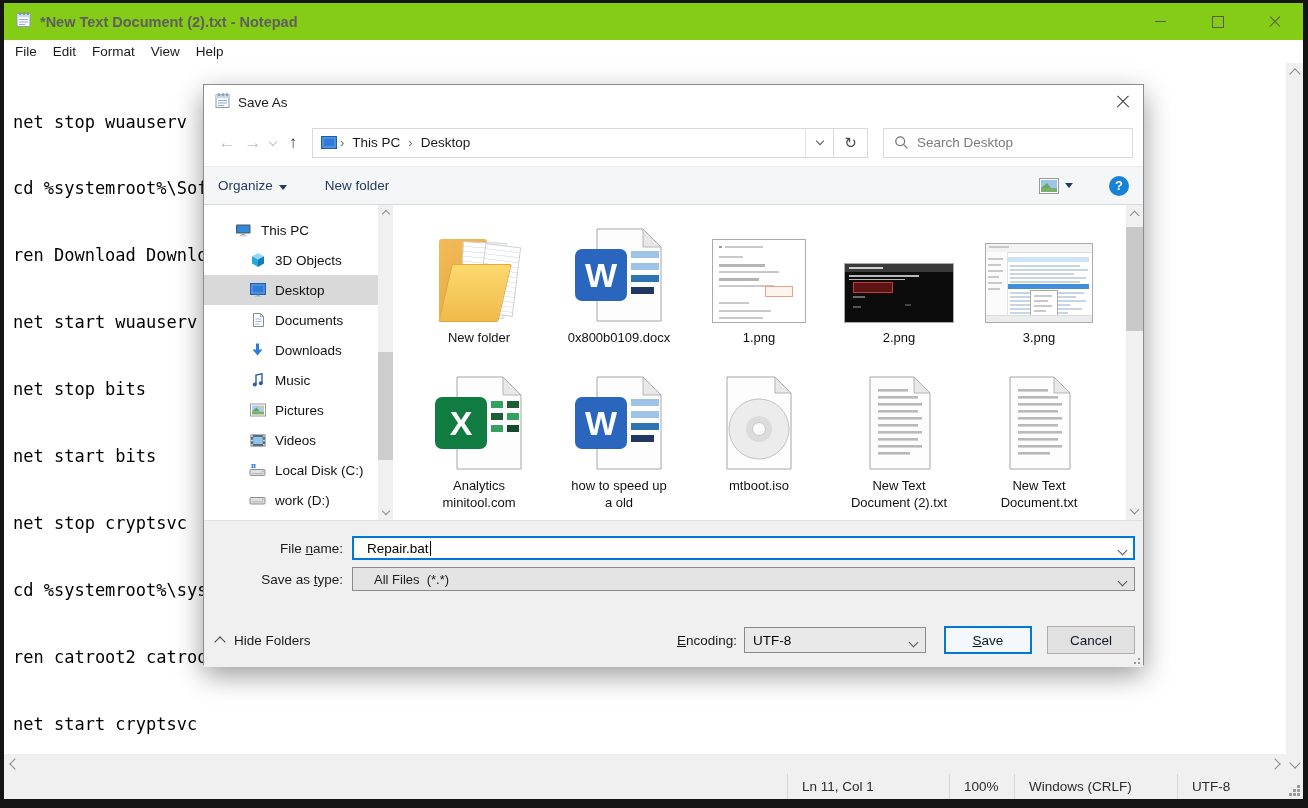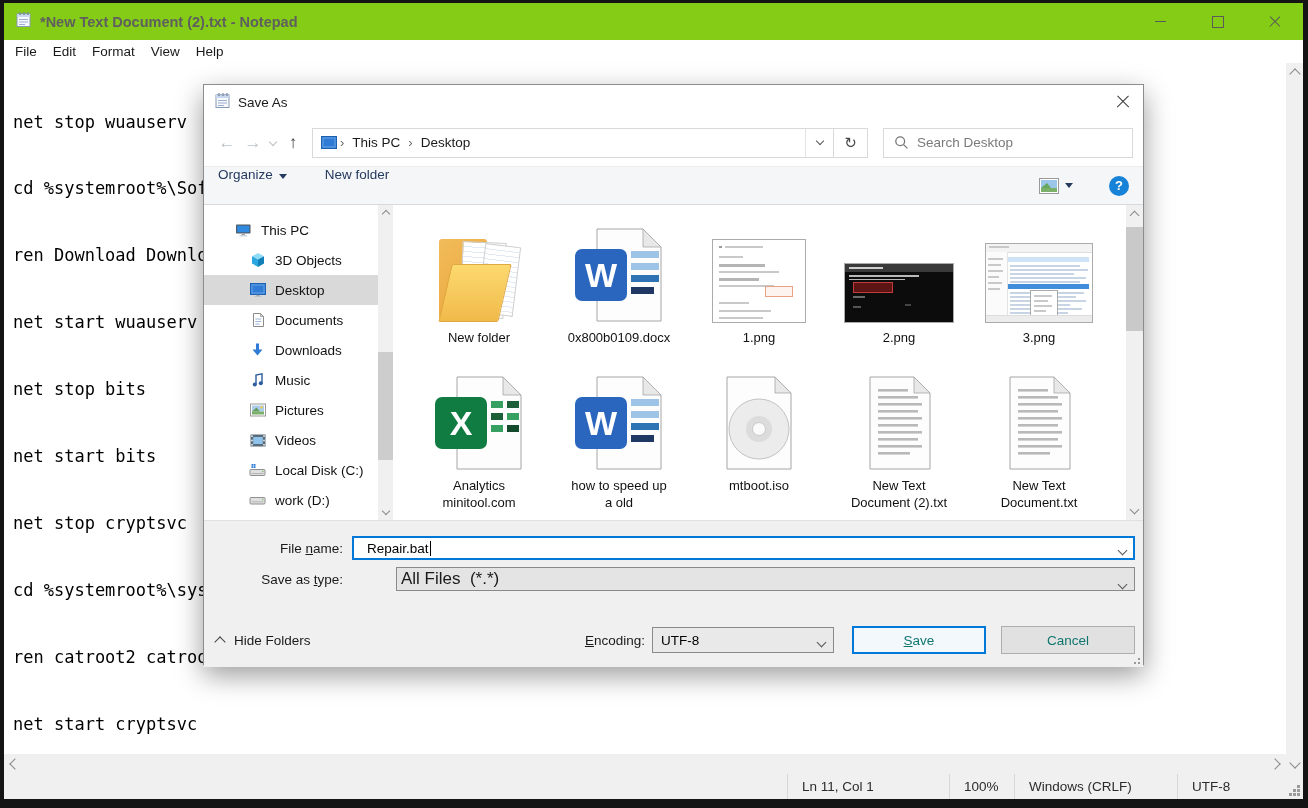--- a/index.html
+++ b/index.html
@@ -62,21 +62,21 @@
   .addr{flex:1;height:30px;border:1px solid #d9d9d9;display:flex;align-items:center;margin-left:6px;background:#fff;box-sizing:border-box;}
   .addr .crumb{font-size:13.5px;color:#1a1a1a;padding:0 5px;}
   .addr .sep{color:#6a6a6a;font-size:13px;padding:0 3px;}
   .addr-v{width:27px;height:100%;border-left:1px solid #e3e3e3;display:flex;align-items:center;justify-content:center;margin-left:auto;}
   .refresh-box{width:34px;height:30px;border:1px solid #d9d9d9;border-left:none;display:flex;align-items:center;justify-content:center;
                font-size:15px;color:#4a4a4a;background:#fff;box-sizing:border-box;}
   .search{width:250px;height:30px;border:1px solid #d9d9d9;display:flex;align-items:center;margin-left:15px;background:#fff;box-sizing:border-box;}
   .search .ph{font-size:13.5px;color:#7a7a7a;margin-left:8px;}
 
   .dlg-toolbar{height:37px;background:#f5f6f7;border-top:1px solid #ececec;border-bottom:1px solid #d9d9d9;
-               display:flex;padding:0 14px;}
+               display:flex;align-items:center;padding:0 14px;}
   .tb-txt{font-size:13.5px;color:#243a5e;}
   .caret{width:0;height:0;border-left:4px solid transparent;border-right:4px solid transparent;border-top:5px solid #243a5e;display:inline-block;margin-left:6px;}
   .viewgrp{margin-left:auto;display:flex;align-items:center;}
   .help-circ{width:20px;height:20px;border-radius:50%;background:#1783d8;color:#fff;font-size:13px;font-weight:bold;
              display:flex;align-items:center;justify-content:center;margin-left:36px;}
 
   .dlg-body{position:relative;display:flex;height:315px;}
   .sidebar{width:174px;padding-top:10px;box-sizing:border-box;}
   .side-item{height:30px;display:flex;align-items:center;font-size:13.5px;color:#111;}
   .side-item .ic{width:17px;height:16px;margin-right:9px;display:flex;align-items:center;justify-content:center;}
@@ -93,30 +93,30 @@
   .list-thumb{position:absolute;left:0;width:100%;top:22px;height:104px;background:#c9c9c9;}
 
   
   .dlg-footer{position:relative;height:147px;background:#f0f0f0;border-top:1px solid #e0e0e0;box-sizing:border-box;padding-top:15px;}
   .frow{display:flex;align-items:center;margin-bottom:7px;padding-right:8px;}
   .flabel{width:148px;text-align:right;padding-right:9px;font-size:13.5px;color:#1a1a1a;box-sizing:border-box;}
   .flabel u{text-decoration:underline;}
   .fname{flex:1;height:24px;background:#fff;border:1px solid #0078d7;box-shadow:0 0 0 1px #0078d7 inset;display:flex;align-items:center;
          padding-left:14px;font-size:13.5px;color:#000;position:relative;box-sizing:border-box;}
   .caret-bar{width:1px;height:15px;background:#000;margin-left:1px;}
-  .combo{flex:1;height:24px;background:#e4e4e4;border:1px solid #8a8a8a;display:flex;align-items:center;padding-left:4px;
-         font-size:17px;color:#1a1a1a;position:relative;box-sizing:border-box;white-space:pre;margin-left:44px;}
+  .combo{flex:1;height:24px;background:#e4e4e4;border:1px solid #8a8a8a;display:flex;align-items:center;padding-left:21px;
+         font-size:13px;color:#1a1a1a;position:relative;box-sizing:border-box;white-space:pre;}
   .combo-v{position:absolute;right:8px;top:8px;}
   .combo-v .chv{width:6px;height:6px;border-color:#555;}
   .botrow{position:absolute;left:12px;right:8px;bottom:13px;height:28px;display:flex;align-items:center;}
   .hidef{display:flex;align-items:center;font-size:13.5px;color:#1a1a1a;}
   .hidef .chv{margin-right:10px;}
   .enc-combo{width:182px;height:26px;background:#e9e9e9;border:1px solid #8a8a8a;display:flex;align-items:center;
              padding-left:8px;font-size:13.5px;position:relative;box-sizing:border-box;}
-  .btn{width:134px;height:28px;display:flex;align-items:center;justify-content:center;font-size:13.5px;color:#0f766e;box-sizing:border-box;}
+  .btn{width:88px;height:28px;display:flex;align-items:center;justify-content:center;font-size:13.5px;color:#0f172a;box-sizing:border-box;}
   .btn.primary{background:#f3f8fd;border:2px solid #0078d7;margin-left:18px;}
   .btn.plain{background:#e1e1e1;border:1px solid #adadad;margin-left:15px;}
   .dlg-grip{position:absolute;right:3px;bottom:3px;width:2px;height:2px;background:#9a9a9a;
             box-shadow:-4px 0 #9a9a9a,0 -4px #9a9a9a,-4px -4px #fff0;}
 
   
   .folder-ic{position:relative;width:88px;height:88px;}
   .f-back{position:absolute;left:4px;top:4px;width:48px;height:80px;background:linear-gradient(135deg,#f2bc5a,#e8a33b);border-radius:3px;}
   .f-page{position:absolute;background:repeating-linear-gradient(to bottom,#fff 0 4px,#e3e9f2 4px 5px);border:1px solid #cfcfcf;}
   .f-p1{left:26px;top:7px;width:42px;height:74px;transform:rotate(2.5deg);}

